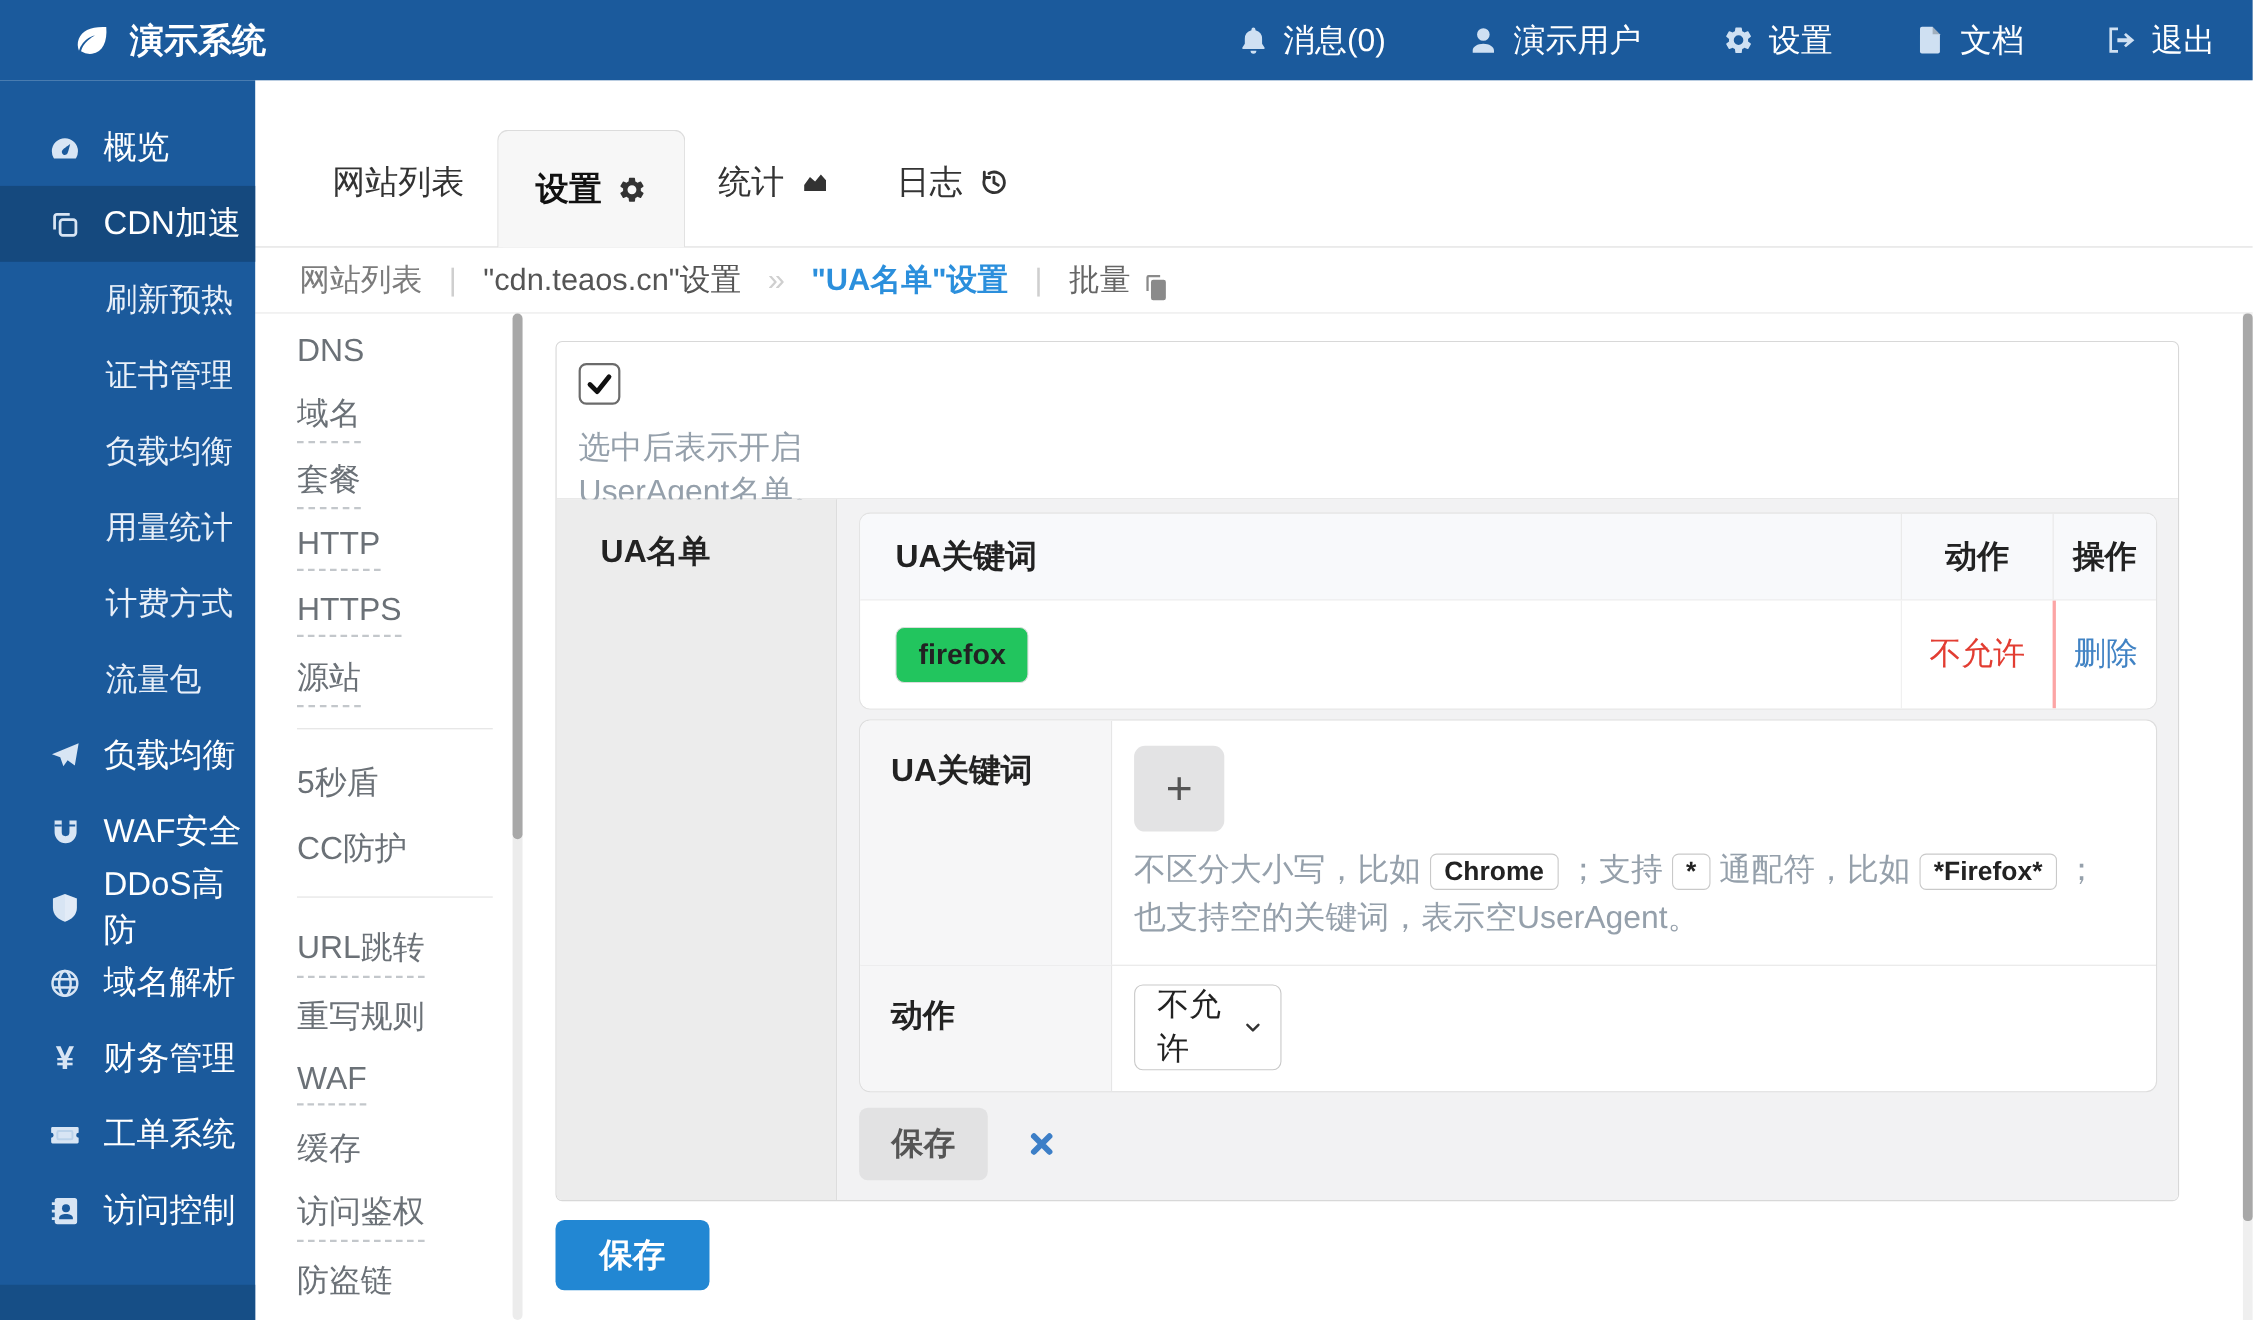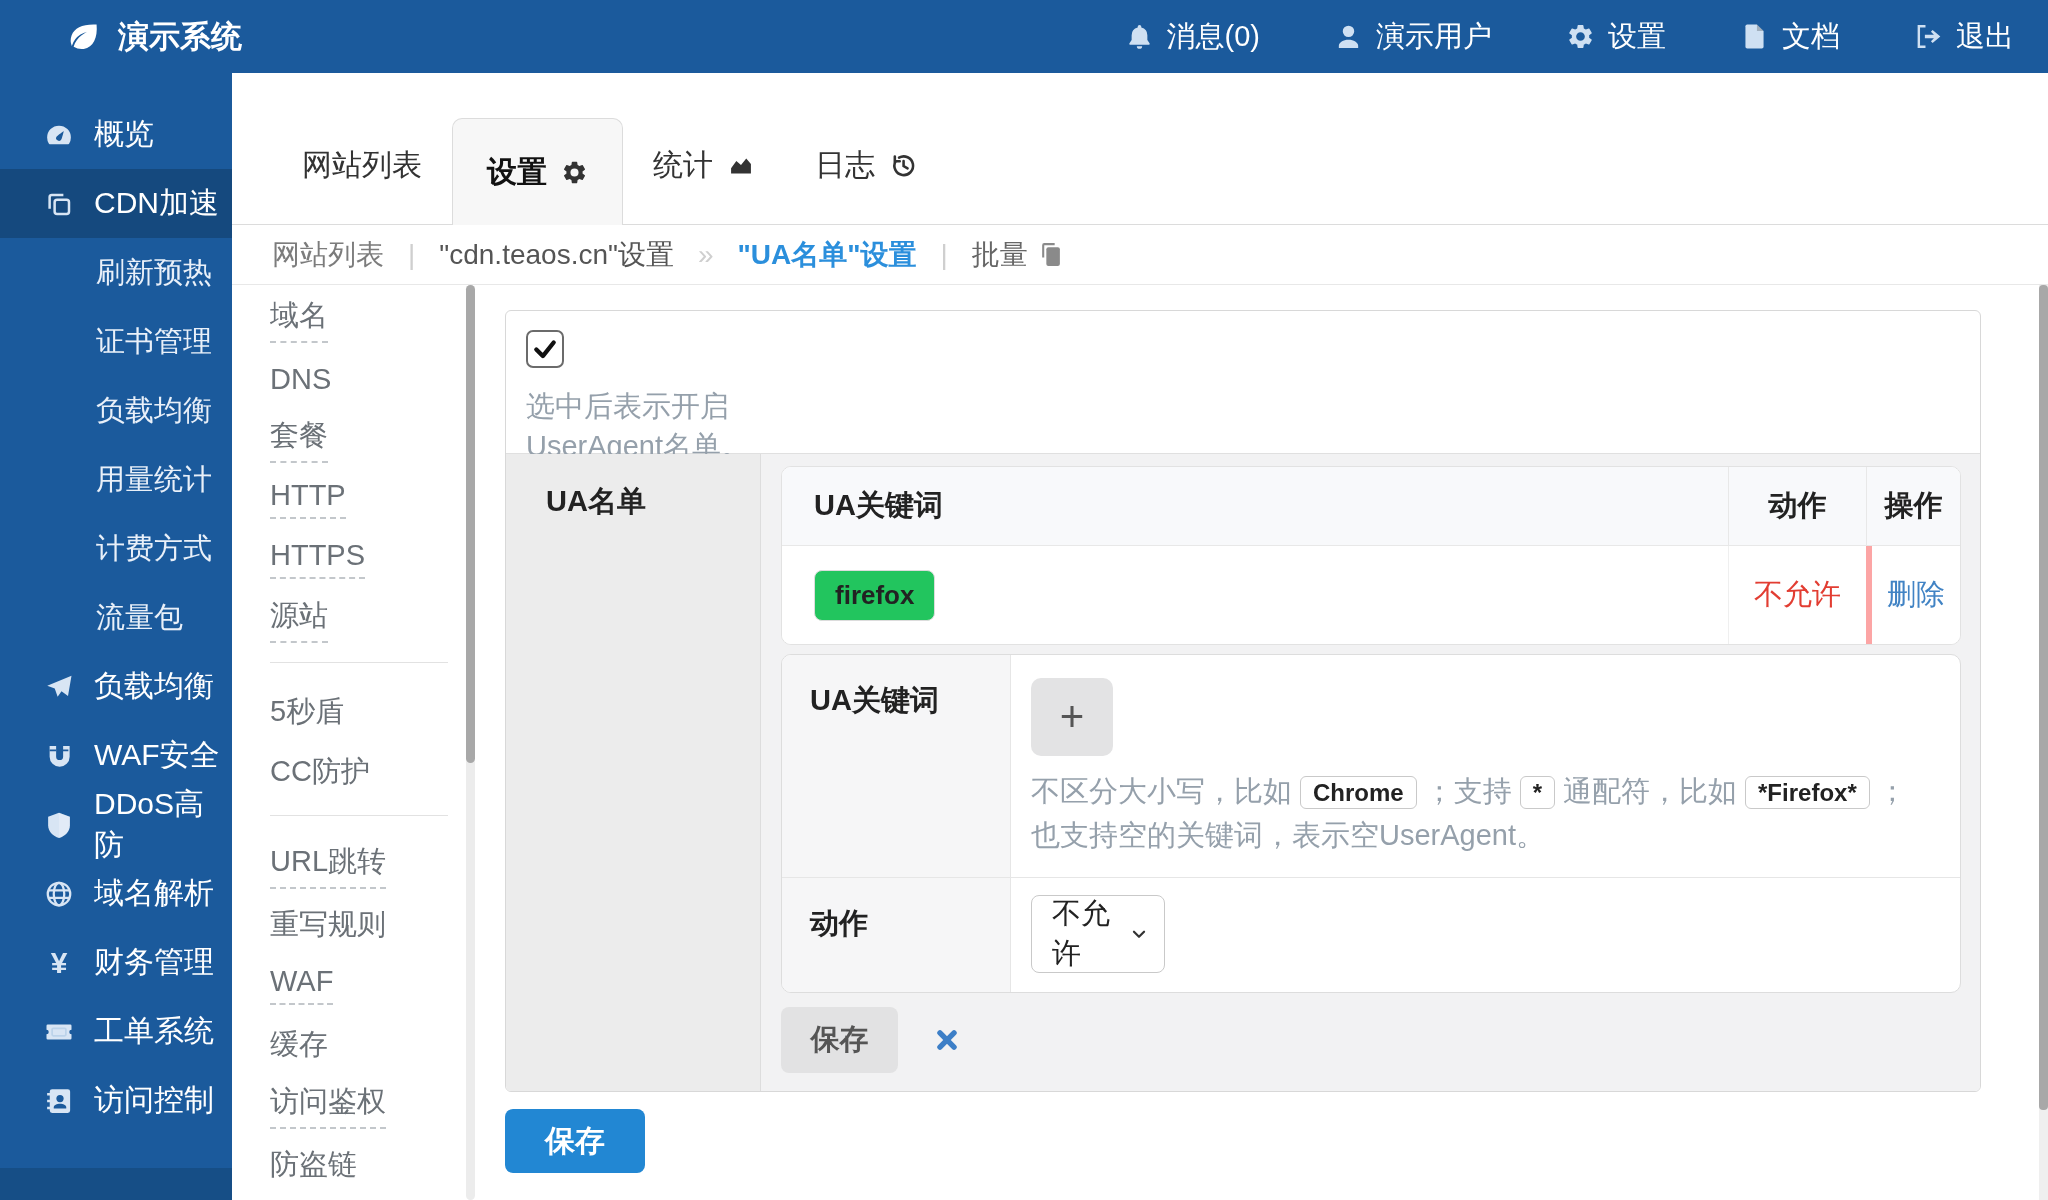--- a/index.html
+++ b/index.html
@@ -34,21 +34,21 @@
   .tab svg{color:#444;}
   .tab.active{background:#f7f7f7;border:1px solid #dcdcdc;border-bottom:none;
               border-radius:10px 10px 0 0;height:106px;padding:0 34px;align-items:center;
               margin-bottom:-1px;font-weight:700;color:#111;}
   .breadcrumb{height:60px;display:flex;align-items:center;gap:24px;padding-left:40px;
               border-bottom:1px solid #e8e8e8;box-sizing:border-box;font-size:28px;}
   .bc-sep{color:#cfcfcf;}
   .bc-muted{color:#7c7c7c;cursor:pointer;}
   .bc-strong{color:#555;cursor:pointer;}
   .bc-active{color:#2b8fdc;font-weight:600;cursor:pointer;}
-  .bc-batch{color:#666;display:flex;gap:10px;align-items:center;cursor:pointer;}
+  .bc-batch{color:#666;display:flex;gap:10px;align-items:flex-end;cursor:pointer;}
   .bc-batch svg{color:#8a8a8a;}
   .content{position:absolute;top:212px;left:0;right:0;bottom:0;}
   
   .submenu{position:absolute;left:38px;top:4px;width:196px;}
   .sm-item{height:60px;display:flex;align-items:center;font-size:29px;color:#6b7177;cursor:pointer;}
   .sm-item .dashed{border-bottom:2px dashed #c3c7cb;padding-bottom:5px;}
   .sm-div{border-top:1px solid #e2e2e2;margin:13px 0 19px 0;width:178px;}
   .menu-scrollbar{position:absolute;left:234px;top:0;bottom:0;width:9px;background:#ececec;
                   border-radius:5px;cursor:pointer;}
   .menu-scrollbar .thumb{position:absolute;top:0;left:0;width:9px;height:478px;
@@ -72,21 +72,21 @@
           border-bottom:1px solid #e8e8e8;height:78px;}
   .th{display:flex;align-items:center;font-size:29px;font-weight:700;color:#222;}
   .th1{padding-left:32px;}
   .th2,.th3{justify-content:center;border-left:1px solid #e8e8e8;}
   .t-row{display:grid;grid-template-columns:1fr 138px 94px;height:98px;background:#fff;}
   .td{display:flex;align-items:center;}
   .td1{padding-left:32px;}
   .tag{border:1px solid #dcdcdc;border-radius:8px;padding:9px 20px;font-size:26px;font-weight:700;
        color:#222;background:#22c55e;}
   .td2{justify-content:center;color:#e23d32;font-size:29px;border-left:1px solid #efefef;}
-  .td3{justify-content:center;color:#4183c4;font-size:29px;border-left:6px solid #fca5a5;cursor:pointer;}
+  .td3{justify-content:center;color:#4183c4;font-size:29px;border-left:3px solid #fca5a5;cursor:pointer;}
   
   .editor{border:1px solid #ddd;border-radius:10px;background:#fff;margin-top:9px;overflow:hidden;}
   .e-row{display:grid;grid-template-columns:229px 1fr;}
   .e-label{background:#f6f6f7;border-right:1px solid #e6e6e6;padding:26px 0 0 28px;font-size:29px;
            font-weight:700;color:#222;box-sizing:border-box;}
   .e-rowA .e-content{padding:23px 34px 20px 20px;}
   .add-btn{width:82px;height:78px;border:none;border-radius:10px;background:#e3e3e4;color:#555;
            font-size:42px;line-height:1;cursor:pointer;}
   .e-hint{margin-top:14px;color:#95a0ab;font-size:29px;line-height:1.5;}
   .code{border:1px solid #c9c9c9;border-radius:6px;padding:2px 12px;color:#222;font-weight:700;
@@ -314,24 +314,24 @@
             <path fill="currentColor" d="M19 5h-9a2 2 0 0 0-2 2v14a2 2 0 0 0 2 2h9a2 2 0 0 0 2-2V7a2 2 0 0 0-2-2z"></path>
           </svg>
       </span>
     </span>
   </div>
 
   <div class="content">
 
     <div class="submenu">
       <div class="sm-item">
+          <span>DNS</span>
+        </div>
+      <div class="sm-item">
           <span class="dashed">域名</span>
-        </div>
-      <div class="sm-item">
-          <span>DNS</span>
         </div>
       <div class="sm-item">
           <span class="dashed">套餐</span>
         </div>
       <div class="sm-item">
           <span class="dashed">HTTP</span>
         </div>
       <div class="sm-item">
           <span class="dashed">HTTPS</span>
         </div>

